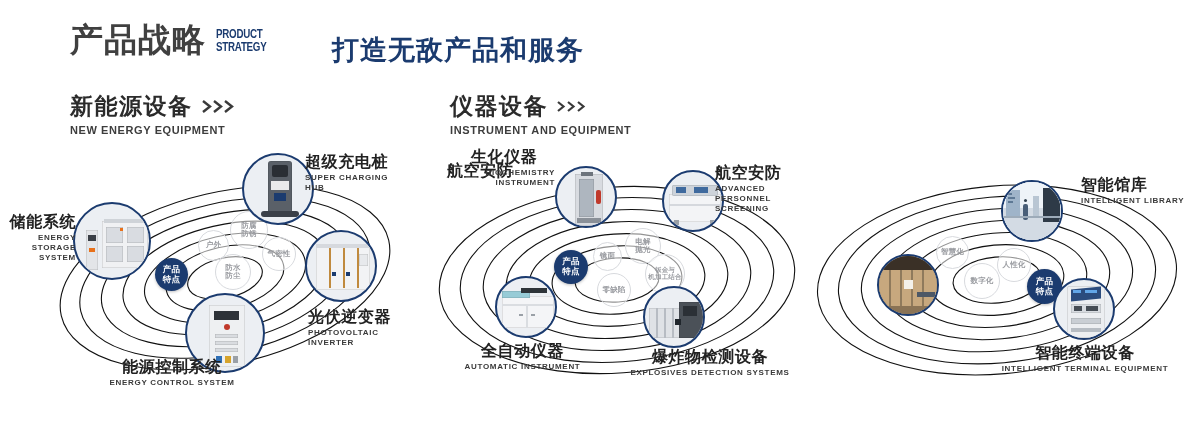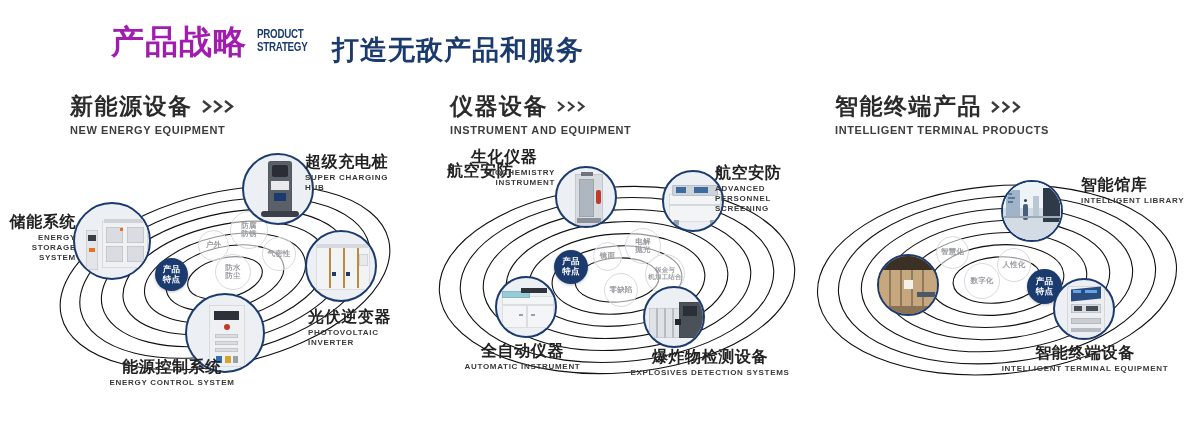--- a/index.html
+++ b/index.html
@@ -9,23 +9,22 @@
     font-family:"Liberation Sans","DejaVu Sans",sans-serif;
     overflow:hidden;
     position:relative;
   }
   .page{position:absolute;inset:0;}
 
   
   .header{position:absolute;left:70px;top:26px;display:flex;align-items:flex-start;}
   .h-cn{
     font-size:33px;font-weight:700;letter-spacing:1px;
-    color:#a21caf;line-height:1;
-    font-family:Liberation Serif, serif;
-    margin-left:41px;
+    color:#404040;line-height:1;
+    font-family:Liberation Mono, monospace;
   }
   .h-en{
     margin-left:10px;margin-top:2px;
     font-size:12.5px;font-weight:700;line-height:1.02;
     color:#1b3b6f;letter-spacing:-0.3px;
     transform:scaleX(.78);transform-origin:left top;
     font-family:"Liberation Sans",sans-serif;
   }
   .h-sub{
     position:absolute;left:332px;top:32px;
@@ -133,33 +132,20 @@
         <svg width="34" height="13" viewBox="0 0 34 13">
           <path d="M1 1 L8 6.5 L1 12" stroke="#3a3a3a" stroke-width="2.4" fill="none"></path>
           <path d="M12 1 L19 6.5 L12 12" stroke="#3a3a3a" stroke-width="2.4" fill="none"></path>
           <path d="M23 1 L30 6.5 L23 12" stroke="#3a3a3a" stroke-width="2.4" fill="none"></path>
         </svg>
       </span>
     </div>
     <div class="s-en">NEW ENERGY EQUIPMENT</div>
   </div>
 
-  <div class="sect" style="left:835px;top:94px;">
-    <div class="s-cn">
-      <span>智能终端产品</span>
-      <span class="chev">
-        <svg width="32" height="12" viewBox="0 0 32 12">
-          <path d="M1 1 L7 6 L1 11" stroke="#3a3a3a" stroke-width="2.3" fill="none"></path>
-          <path d="M11.5 1 L17.5 6 L11.5 11" stroke="#3a3a3a" stroke-width="2.3" fill="none"></path>
-          <path d="M22 1 L28 6 L22 11" stroke="#3a3a3a" stroke-width="2.3" fill="none"></path>
-        </svg>
-      </span>
-    </div>
-    <div class="s-en">INTELLIGENT TERMINAL PRODUCTS</div>
-  </div>
 
   <div class="cluster" style="left:50px;width:350px;">
     <svg class="rings" width="350" height="252" viewBox="0 0 350 252">
       <g fill="none" stroke="#111" stroke-width="1.1" transform="rotate(-13 175 128)">
         <ellipse cx="175" cy="128" rx="38" ry="20"></ellipse>
         <ellipse cx="175" cy="128" rx="60" ry="31"></ellipse>
         <ellipse cx="175" cy="128" rx="82" ry="42"></ellipse>
         <ellipse cx="175" cy="128" rx="104" ry="53"></ellipse>
         <ellipse cx="175" cy="128" rx="126" ry="64"></ellipse>
         <ellipse cx="175" cy="128" rx="148" ry="75"></ellipse>
@@ -257,21 +243,21 @@
         <ellipse cx="192" cy="130" rx="178" ry="93"></ellipse>
       </g>
     </svg>
 
     <div class="feat core" style="left:129px;top:100px;width:34px;height:34px;flex-direction:column;">
       <span>产品</span>
       <span>特点</span>
     </div>
     <div class="feat" style="left:168px;top:92px;width:29px;height:29px;">镜面</div>
     <div class="feat" style="left:200px;top:78px;width:36px;height:36px;">电解<br>抛光</div>
-    <div class="feat" style="left:179px;top:123px;width:34px;height:34px;">零缺陷</div>
+    <div class="feat" style="left:172px;top:123px;width:34px;height:34px;">零缺陷</div>
     <div class="feat" style="left:220px;top:104px;width:40px;height:40px;font-size:6.5px;">钣金与<br>机加工结合</div>
 
     <div class="node" style="left:130px;top:16px;width:62px;height:62px;">
       <div class="pic">
         <div class="dev sh" style="left:18px;top:6px;width:28px;height:52px;background:#d8dbe0;"></div>
         <div class="dev sh" style="left:22px;top:11px;width:15px;height:38px;background:#aeb6bf;"></div>
         <div class="dev" style="left:24px;top:4px;width:12px;height:4px;background:#6d747c;"></div>
         <div class="dev" style="left:39px;top:22px;width:5px;height:14px;background:#c0392b;border-radius:2px;"></div>
         <div class="dev" style="left:20px;top:50px;width:24px;height:5px;background:#8a9098;"></div>
       </div>

